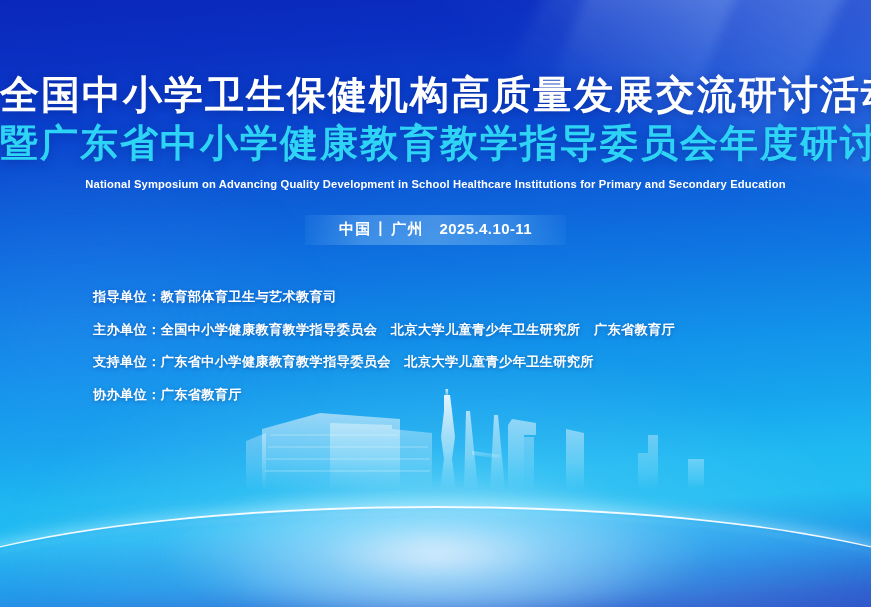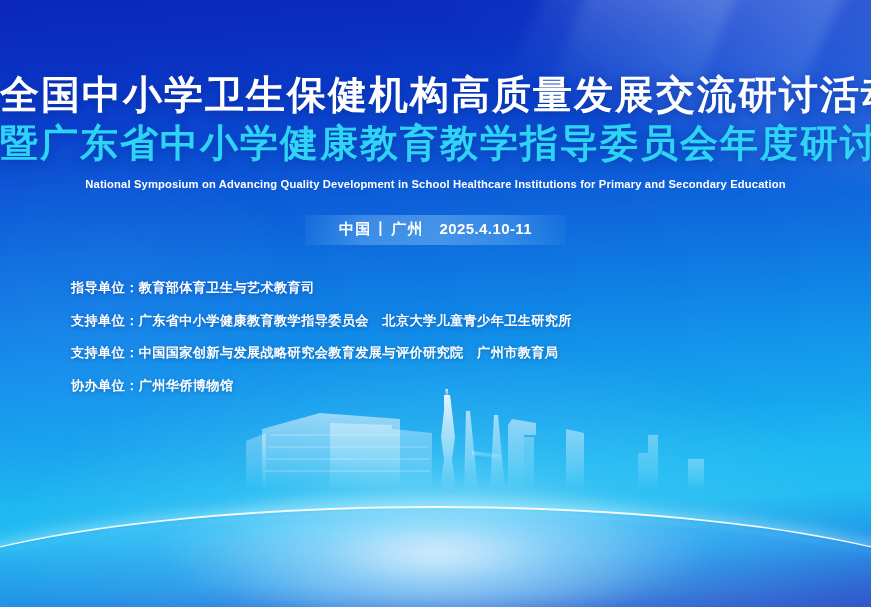--- a/index.html
+++ b/index.html
@@ -174,28 +174,29 @@
         rgba(165,225,255,0.30) 22%,
         rgba(175,230,255,0.34) 50%,
         rgba(160,220,255,0.26) 78%,
         rgba(150,215,255,0.05) 100%);
     white-space: nowrap;
   }
   .badge .sep { padding: 0 2px; font-weight: 700; }
   .badge .date { margin-left: 16px; letter-spacing: 0.4px; }
 
   .orgs {
-    margin-top: 34px;
-    padding-left: 71px;
+    margin-top: 44px;
+    padding-left: 93px;
     color: #ffffff;
     font-size: 13.2px;
     font-weight: 700;
     line-height: 17px;
     letter-spacing: 0.35px;
     text-shadow: 0 1px 4px rgba(0,30,110,0.35);
+    font-family: Liberation Mono, monospace;
   }
   .org-row { margin-bottom: 15.5px; white-space: nowrap; }
   .org-label { }
   .org-value { }
 </style>
 </head>
 <body>
 
 <div id="poster">
 
@@ -285,24 +286,24 @@
       <div class="badge">
         <span>中国</span><span class="sep">丨</span><span>广州</span><span class="date">2025.4.10-11</span>
       </div>
     </div>
 
     <div class="orgs">
       <div class="org-row">
         <span class="org-label">指导单位：</span><span class="org-value">教育部体育卫生与艺术教育司</span>
       </div>
       <div class="org-row">
+        <span class="org-label">主办单位：</span><span class="org-value">全国中小学健康教育教学指导委员会　北京大学儿童青少年卫生研究所　广东省教育厅</span>
+      </div>
+      <div class="org-row">
         <span class="org-label">支持单位：</span><span class="org-value">广东省中小学健康教育教学指导委员会　北京大学儿童青少年卫生研究所</span>
       </div>
       <div class="org-row">
-        <span class="org-label">支持单位：</span><span class="org-value">中国国家创新与发展战略研究会教育发展与评价研究院　广州市教育局</span>
-      </div>
-      <div class="org-row">
-        <span class="org-label">协办单位：</span><span class="org-value">广州华侨博物馆</span>
+        <span class="org-label">协办单位：</span><span class="org-value">广东省教育厅</span>
       </div>
     </div>
 
   </div>
 </div>
 
 </body></html>

